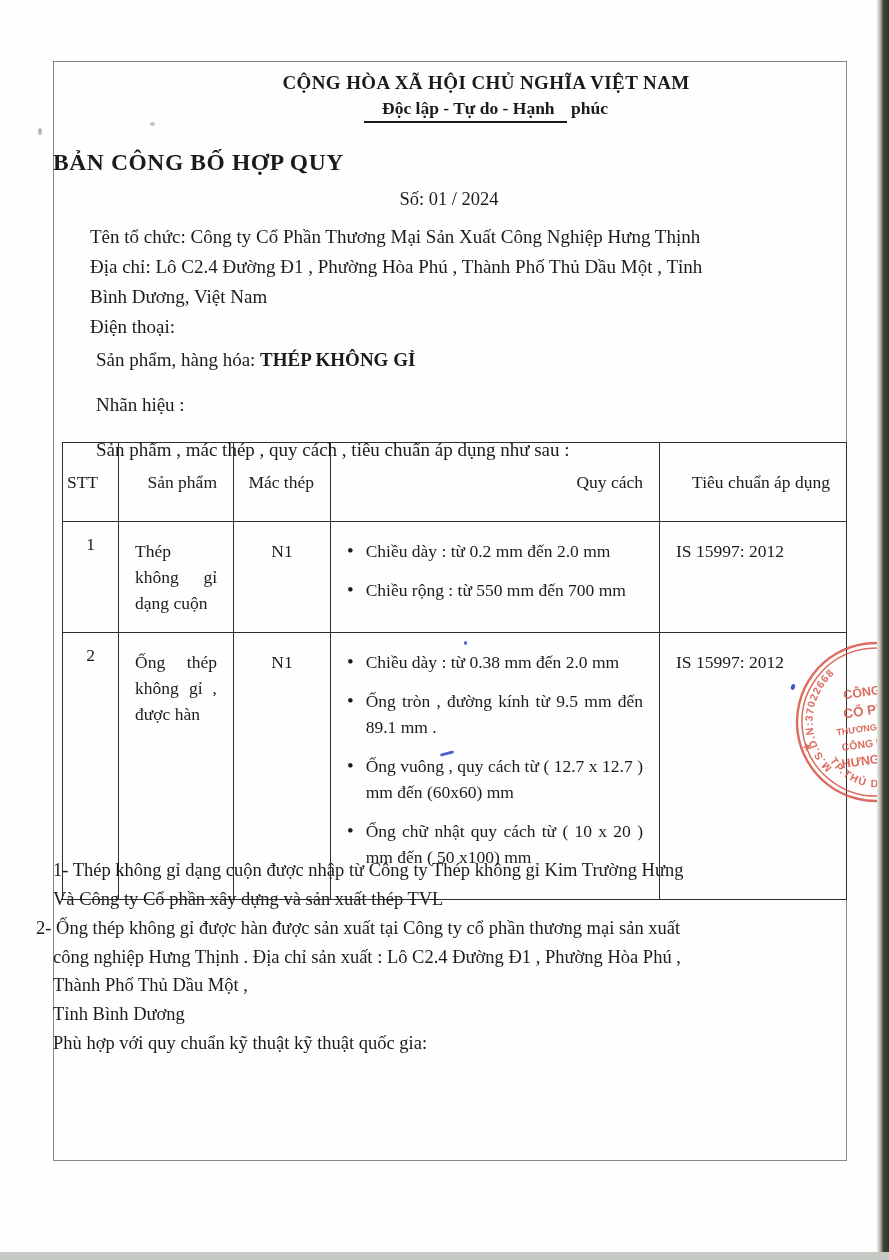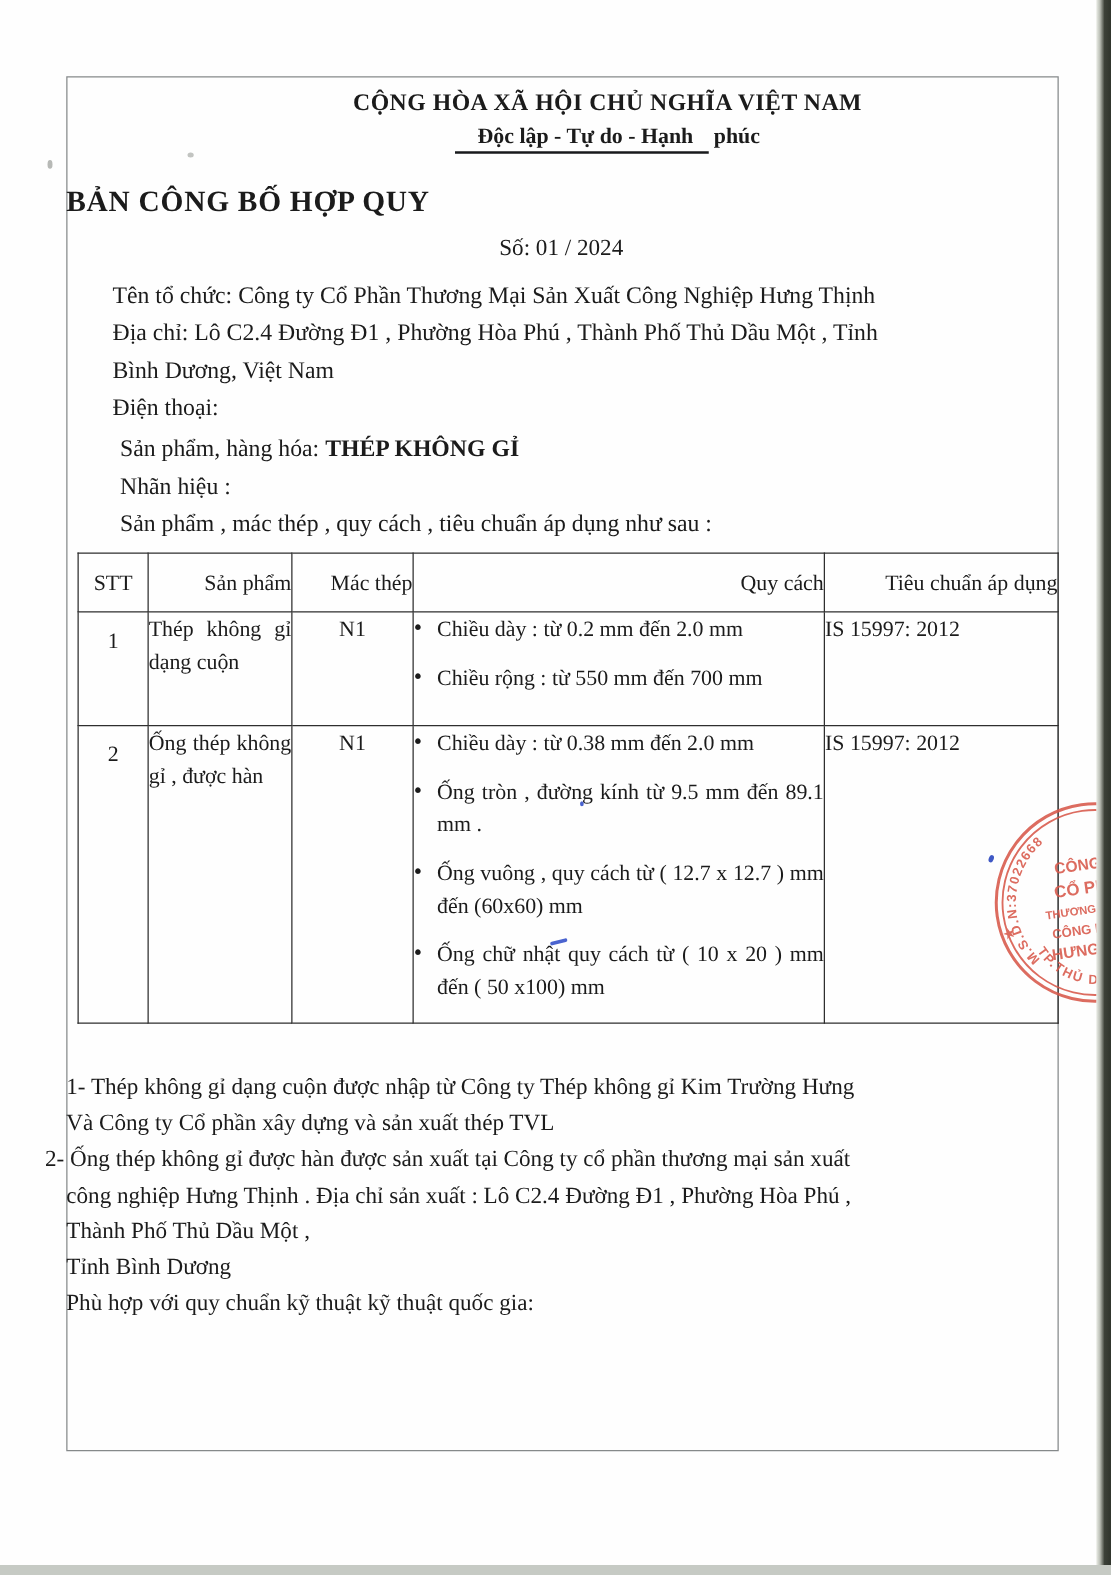--- a/index.html
+++ b/index.html
@@ -8,25 +8,25 @@
   .frame{position:absolute;left:53px;top:61px;width:792px;height:1098px;border:1.5px solid #85898a;}
   .head{position:absolute;top:72px;left:53px;width:792px;text-align:center;margin-left:37px;}
   .h1{font-size:19px;font-weight:bold;letter-spacing:.4px;}
   .h2{margin-top:4px;font-size:17.5px;font-weight:bold;}
   .motto-main{display:inline-block;border-bottom:2.5px solid #181a1c;padding:0 12px 2px 18px;}
   .title{position:absolute;top:149px;left:53px;width:648px;text-align:left;
          font-size:23.5px;font-weight:bold;letter-spacing:.6px;}
   .docnum{position:absolute;top:189px;left:53px;width:792px;text-align:center;font-size:18.5px;}
   .info{position:absolute;top:222px;left:90px;width:728px;font-size:19px;line-height:30px;}
   .info p{margin:0;}
-  .info .indent{padding-left:6px;}
+  .info .indent{padding-left:6px;margin-top:15px;}
   .info .gap{margin-top:3px;}
   .tbl{position:absolute;top:442px;left:62px;width:784px;table-layout:fixed;
        border-collapse:collapse;font-size:17.5px;line-height:26px;}
-  .tbl th,.tbl td{border:1px solid #2e2e2e;vertical-align:top;font-weight:normal;padding:0;}
+  .tbl th,.tbl td{border:1px solid #2e2e2e;vertical-align:top;font-weight:normal;padding:16px;}
   .tbl thead th{height:46px;vertical-align:middle;text-align:right;padding-left:13px;}
   .tbl thead th.c-stt{text-align:center;padding-left:0;}
   td.c-stt{text-align:center;padding-top:9px;}
   .c-prod{padding:9px 12px 0 13px;text-align:justify;}
   .c-grade{text-align:center;padding-top:9px;}
   .c-specs{padding:9px 10px 0 34px;}
   .spec{display:flex;gap:12px;margin-bottom:13px;}
   .spec .dot{flex:0 0 auto;font-size:19px;}
   .spec .txt{text-align:justify;}
   .c-std{padding:9px 6px 0 12px;}

